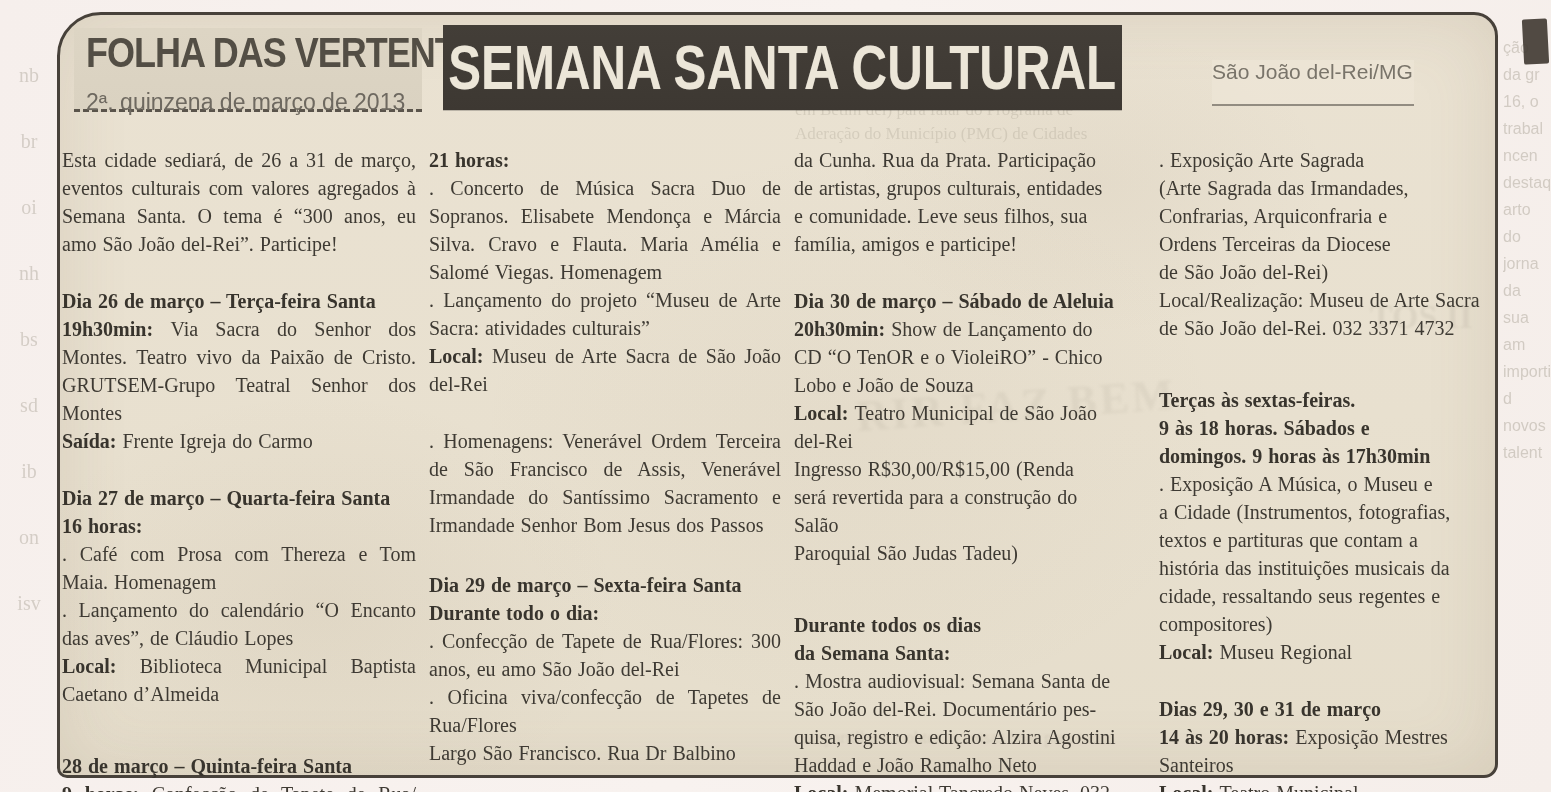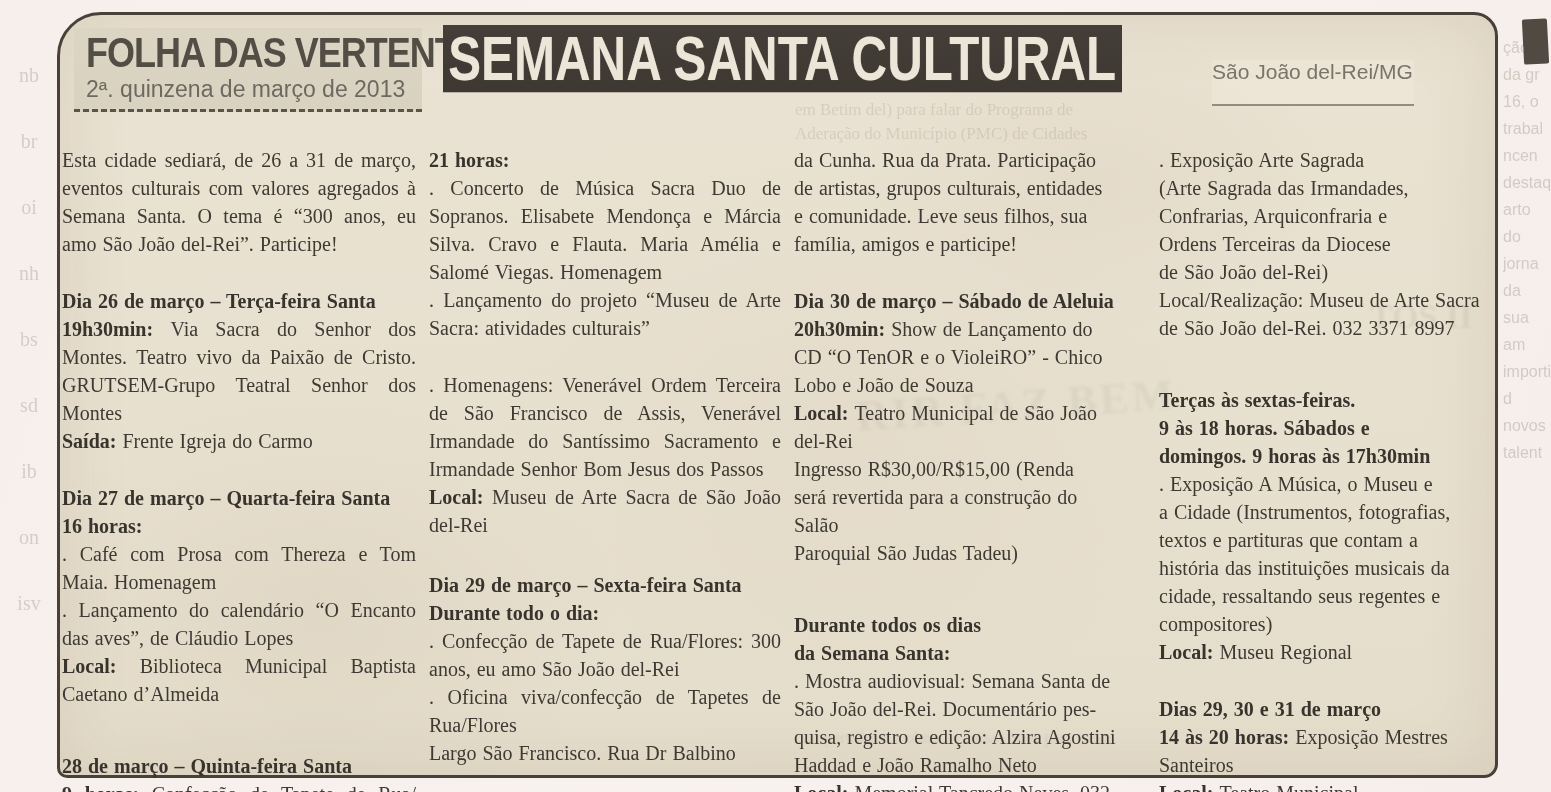--- a/index.html
+++ b/index.html
@@ -29,26 +29,26 @@
     border-bottom:3px dashed #5a544b;
     padding:4px 10px 2px 12px;
   }
   .masthead-title {
     font-family:"Liberation Sans", sans-serif; font-weight:bold;
     font-size:36px; letter-spacing:-1px; color:#534e45;
     transform:scale(1.0,1.18); transform-origin:left center; white-space:nowrap;
   }
   .masthead-date {
     font-family:"Liberation Sans", sans-serif; font-size:23px; color:#6e6960;
-    margin-top:2px; letter-spacing:0px;
+    margin-top:15px; letter-spacing:0px;
   }
 
   
   .banner {
-    position:absolute; left:443px; top:25px; width:679px; height:67px;
+    position:absolute; left:443px; top:25px; width:679px; height:85px;
     background:linear-gradient(180deg,#433e38,#3d3832);
     display:flex; align-items:center; justify-content:center;
     box-shadow:0 1px 0 rgba(0,0,0,.2);
   }
   .banner-title {
     font-family:"Liberation Sans", sans-serif; font-weight:bold; font-size:53px;
     color:#ece6d8; letter-spacing:0px; white-space:nowrap;
     transform:scale(0.93,1.18); transform-origin:center;
     text-shadow:0 0 1px rgba(255,255,255,.25);
   }
@@ -165,22 +165,22 @@
         <p class="blk"><span>. Café com Prosa com Thereza e Tom Maia. Homenagem</span></p>
         <p class="blk"><span>. Lançamento do calendário “O Encanto das aves”, de Cláudio Lopes</span></p>
         <p class="blk"><span class="bold">Local: </span><span>Biblioteca Municipal Baptista Caetano d’Almeida</span></p>
         <p class="blk gap2"><span class="bold">28 de março – Quinta-feira Santa</span></p>
         <p class="blk"><span class="bold">9 horas: </span><span>Confecção de Tapete de Rua/ Flores. Largo São Francisco</span></p>
       </div>
     <div class="col col-2" style="text-align: justify;">
         <p class="blk"><span class="bold">21 horas:</span></p>
         <p class="blk"><span>. Concerto de Música Sacra Duo de Sopranos. Elisabete Mendonça e Márcia Silva. Cravo e Flauta. Maria Amélia e Salomé Viegas. Homenagem</span></p>
         <p class="blk"><span>. Lançamento do projeto “Museu de Arte Sacra: atividades culturais”</span></p>
+        <p class="blk"><span class="bold">Local: </span><span>Museu de Arte Sacra de São João del-Rei</span></p>
         <p class="blk gap1"><span>. Homenagens: Venerável Ordem Terceira de São Francisco de Assis, Venerável Irmandade do Santíssimo Sacramento e Irmandade Senhor Bom Jesus dos Passos</span></p>
-        <p class="blk"><span class="bold">Local: </span><span>Museu de Arte Sacra de São João del-Rei</span></p>
         <p class="blk gap3"><span class="bold">Dia 29 de março – Sexta-feira Santa</span></p>
         <p class="blk"><span class="bold">Durante todo o dia:</span></p>
         <p class="blk"><span>. Confecção de Tapete de Rua/Flores: 300 anos, eu amo São João del-Rei</span></p>
         <p class="blk"><span>. Oficina viva/confecção de Tapetes de Rua/Flores</span></p>
         <p class="blk"><span>Largo São Francisco. Rua Dr Balbino</span></p>
       </div>
     <div class="col col-3" style="text-align: left;">
         <p class="blk"><span>da Cunha. Rua da Prata. Participação
 de artistas, grupos culturais, entidades
 e comunidade. Leve seus filhos, sua
@@ -204,21 +204,21 @@
         <p class="blk"><span class="bold">Local: </span><span>Memorial Tancredo Neves. 032
 3371 7836</span></p>
       </div>
     <div class="col col-4" style="text-align: left;">
         <p class="blk"><span>. Exposição Arte Sagrada
 (Arte Sagrada das Irmandades,
 Confrarias, Arquiconfraria e
 Ordens Terceiras da Diocese
 de São João del-Rei)
 Local/Realização: Museu de Arte Sacra
-de São João del-Rei. 032 3371 8997</span></p>
+de São João del-Rei. 032 3371 4732</span></p>
         <p class="blk gap2"><span class="bold">Terças às sextas-feiras.
 9 às 18 horas. Sábados e
 domingos. 9 horas às 17h30min</span></p>
         <p class="blk"><span>. Exposição A Música, o Museu e
 a Cidade (Instrumentos, fotografias,
 textos e partituras que contam a
 história das instituições musicais da
 cidade, ressaltando seus regentes e
 compositores)</span></p>
         <p class="blk"><span class="bold">Local: </span><span>Museu Regional</span></p>

